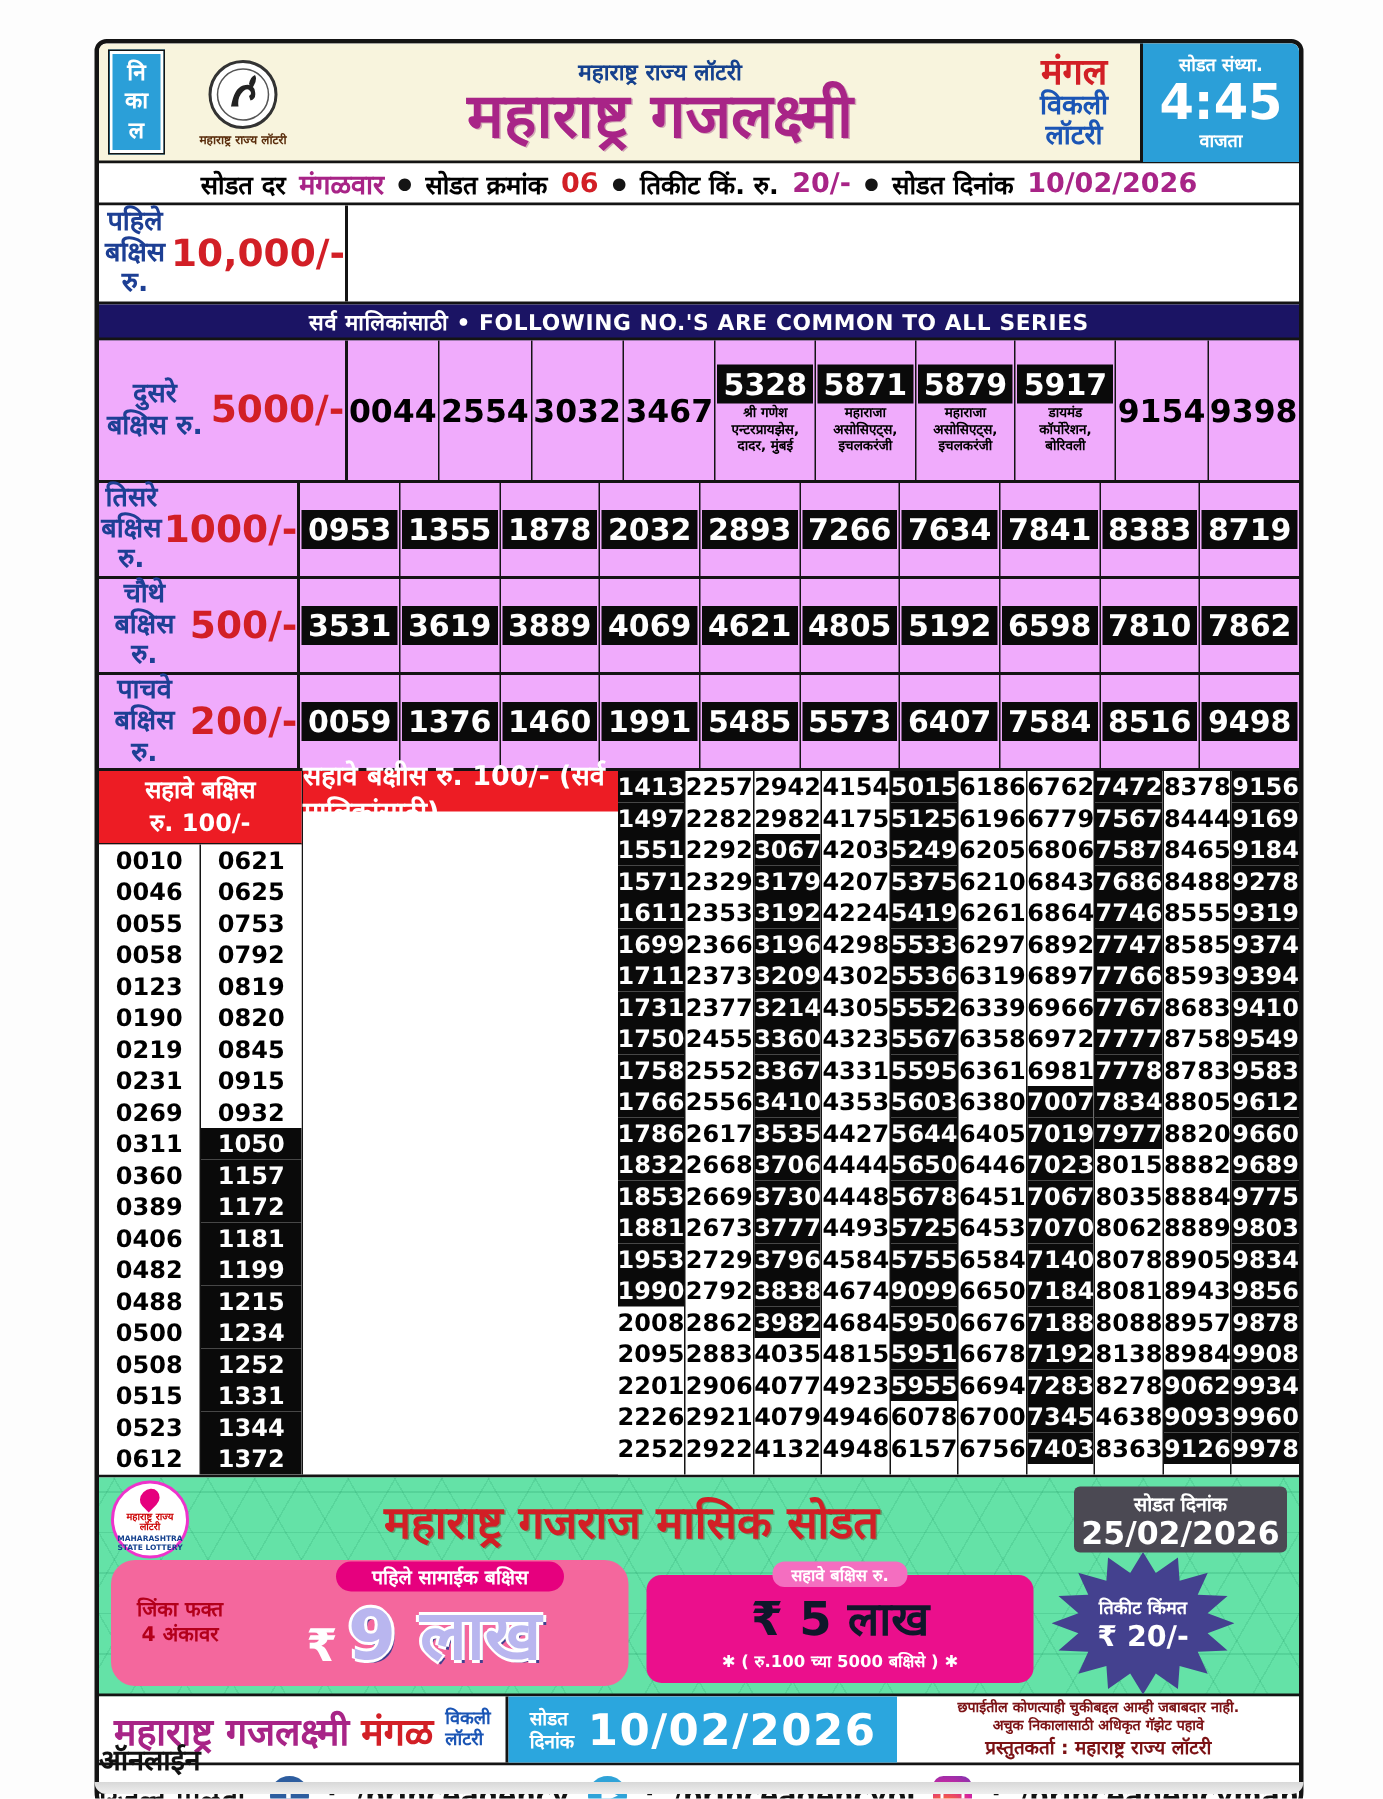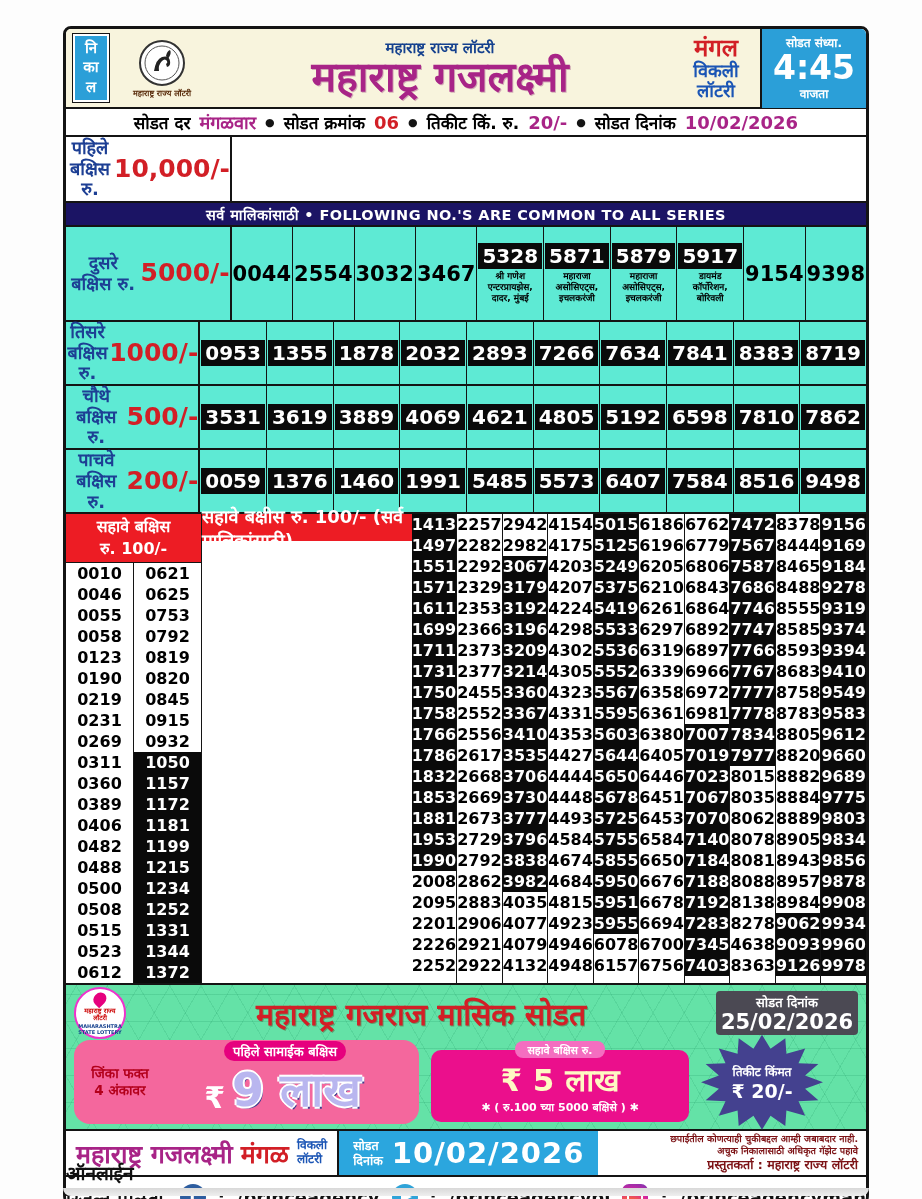--- a/index.html
+++ b/index.html
@@ -43,21 +43,21 @@
   .pl-blue{font-size:18px;font-weight:800;color:var(--label-blue);}
   .pl-red{font-size:25px;font-weight:900;color:var(--red);}
   .winner{flex:1;display:flex;align-items:center;justify-content:center;
     font-size:46px;font-weight:900;color:#0a0a0a;letter-spacing:2px;}
 
   
   .series{height:24px;background:var(--navy);color:#fff;display:flex;align-items:center;
     justify-content:center;font-size:14.5px;font-weight:800;letter-spacing:.4px;}
 
   
-  .prow{display:flex;min-height:48px;background:#5eead4;}
+  .prow{display:flex;min-height:48px;background:#f0abfc;}
   .prow+.prow{border-top:2px solid #141414;}
   .prow.tall{min-height:93px;}
   .pcells{flex:1;display:flex;}
   .pcell{flex:1;border-left:1px solid #141414;display:flex;flex-direction:column;
     align-items:center;justify-content:center;padding:2px 1px;}
   .pcell:first-child{border-left:none;}
   .pnum{font-size:21px;font-weight:800;color:#000;}
   .chip{background:#0a0a0a;color:#fff;padding:0 4px;font-size:20px;font-weight:800;line-height:1.3;}
   .agent{font-size:9px;font-weight:700;line-height:1.25;text-align:center;margin-top:2px;color:#000;}
 
@@ -91,50 +91,50 @@
   .adtitle{flex:1;text-align:center;font-size:30px;font-weight:900;color:var(--red);
     text-shadow:1px 1px 0 rgba(90,30,0,.35);}
   .addate{width:142px;background:var(--date-dark);color:#fff;text-align:center;border-radius:4px;padding:2px 4px;}
   .addate .l1{font-size:13px;font-weight:800;}
   .addate .l2{font-size:21px;font-weight:900;line-height:1.05;}
   .adbottom{display:flex;align-items:center;gap:12px;height:88px;}
   .pinkbox{position:relative;width:345px;height:84px;background:var(--pink-box);border-radius:16px;
     display:flex;align-items:center;padding:0 10px;}
   .wincond{width:72px;color:#b3001b;font-weight:900;font-size:13.5px;line-height:1.3;text-align:center;}
   .pill{position:absolute;top:1px;left:150px;background:#e6007e;color:#fff;font-size:13px;
-    font-weight:800;padding:1px 9px;border-radius:10px;white-space:nowrap;}
+    font-weight:800;padding:1px 24px;border-radius:10px;white-space:nowrap;}
   .bigamt{flex:1;display:flex;align-items:flex-end;justify-content:center;gap:7px;padding-top:16px;}
   .rupee9{color:#fff;font-size:30px;font-weight:900;line-height:1;}
   .nine{font-size:46px;font-weight:900;color:var(--lavender);line-height:1;
     text-shadow:-2px 0 0 #fff,2px 0 0 #fff,0 -2px 0 #fff,0 2px 0 #fff,2px 2px 0 #403f8f;}
   .fivebox{position:relative;width:258px;height:72px;background:var(--magenta-box);border-radius:10px;
     display:flex;flex-direction:column;align-items:center;justify-content:center;margin-top:8px;}
   .fivetab{position:absolute;top:-9px;background:#f46ec0;color:#fff;font-size:11px;font-weight:800;
     padding:1px 12px;border-radius:8px;white-space:nowrap;}
-  .fiveamt{font-size:31px;font-weight:900;color:#fef9c3;line-height:1.15;margin-top:4px;}
+  .fiveamt{font-size:31px;font-weight:900;color:#0f172a;line-height:1.15;margin-top:4px;}
   .fivenote{font-size:11px;font-weight:800;color:#fff;}
   .star{width:122px;height:95px;background:var(--star-navy);color:#fff;text-align:center;
     display:flex;flex-direction:column;align-items:center;justify-content:center;
     clip-path:polygon(100% 50%,85.3% 57%,96.2% 69.1%,79.9% 70%,85.4% 85.4%,70% 79.9%,69.1% 96.2%,
       57% 85.3%,50% 100%,43% 85.3%,30.9% 96.2%,30% 79.9%,14.6% 85.4%,20.1% 70%,3.8% 69.1%,
       14.7% 57%,0% 50%,14.7% 43%,3.8% 30.9%,20.1% 30%,14.6% 14.6%,30% 20.1%,30.9% 3.8%,43% 14.7%,
       50% 0%,57% 14.7%,69.1% 3.8%,70% 20.1%,85.4% 14.6%,79.9% 30%,96.2% 30.9%,85.3% 43%);}
   .star .t1{font-size:12px;font-weight:800;}
   .star .t2{font-size:19px;font-weight:900;}
 
   
   .footer1{display:flex;align-items:stretch;height:46px;background:#fff;}
   .fbrand{display:flex;align-items:center;gap:8px;padding:0 10px;border-right:2px solid #141414;}
   .fbrand .b1{font-size:25px;font-weight:900;color:var(--magenta);}
   .fbrand .b2{font-size:25px;font-weight:900;color:var(--red);}
   .fbrand .b3{display:flex;flex-direction:column;font-size:12px;font-weight:800;color:#1b55b5;line-height:1.15;}
   .fdate{display:flex;align-items:center;gap:9px;background:var(--sky);color:#fff;padding:0 14px;}
   .fdate .dl{display:flex;flex-direction:column;font-size:12.5px;font-weight:700;line-height:1.2;}
   .fdate .dv{font-size:29px;font-weight:900;letter-spacing:1px;}
-  .fdisc{flex:1;display:flex;flex-direction:column;align-items:flex-end;justify-content:center;
+  .fdisc{flex:1;display:flex;flex-direction:column;align-items:center;justify-content:center;
     padding:2px 8px;color:var(--maroon);text-align:right;line-height:1.3;}
   .fdisc .d1,.fdisc .d2{font-size:9.5px;font-weight:700;}
   .fdisc .d3{font-size:12.5px;font-weight:900;}
 
   
   .social{height:40px;display:flex;align-items:center;justify-content:center;gap:12px;background:#fff;}
   .slabel{font-size:19px;font-weight:900;color:#111;}
   .icon{width:26px;height:26px;border-radius:50%;display:flex;align-items:center;justify-content:center;
     color:#fff;font-weight:900;flex:none;}
   .fb{background:var(--fb);font-size:17px;font-family:"DejaVu Serif","Liberation Serif",serif;}
@@ -547,21 +547,21 @@
               <div class="gcell black">5536</div>
               <div class="gcell black">5552</div>
               <div class="gcell black">5567</div>
               <div class="gcell black">5595</div>
               <div class="gcell black">5603</div>
               <div class="gcell black">5644</div>
               <div class="gcell black">5650</div>
               <div class="gcell black">5678</div>
               <div class="gcell black">5725</div>
               <div class="gcell black">5755</div>
-              <div class="gcell black">5855</div>
+              <div class="gcell black">9099</div>
               <div class="gcell black">5950</div>
               <div class="gcell black">5951</div>
               <div class="gcell black">5955</div>
               <div class="gcell">6078</div>
               <div class="gcell">6157</div>
             </div>
             <div class="gcol">
               <div class="gcell">6186</div>
               <div class="gcell">6196</div>
               <div class="gcell">6205</div>

